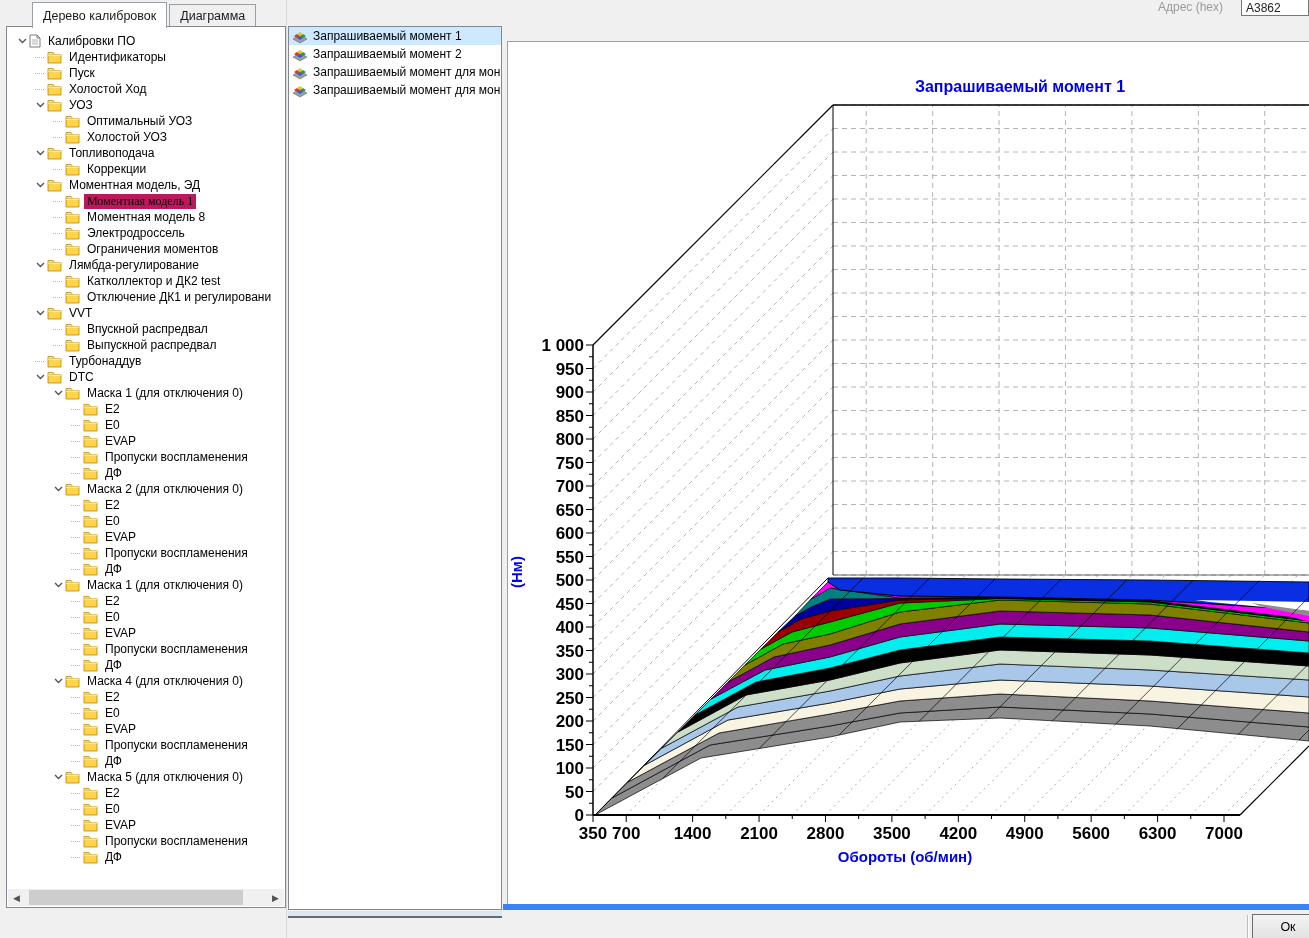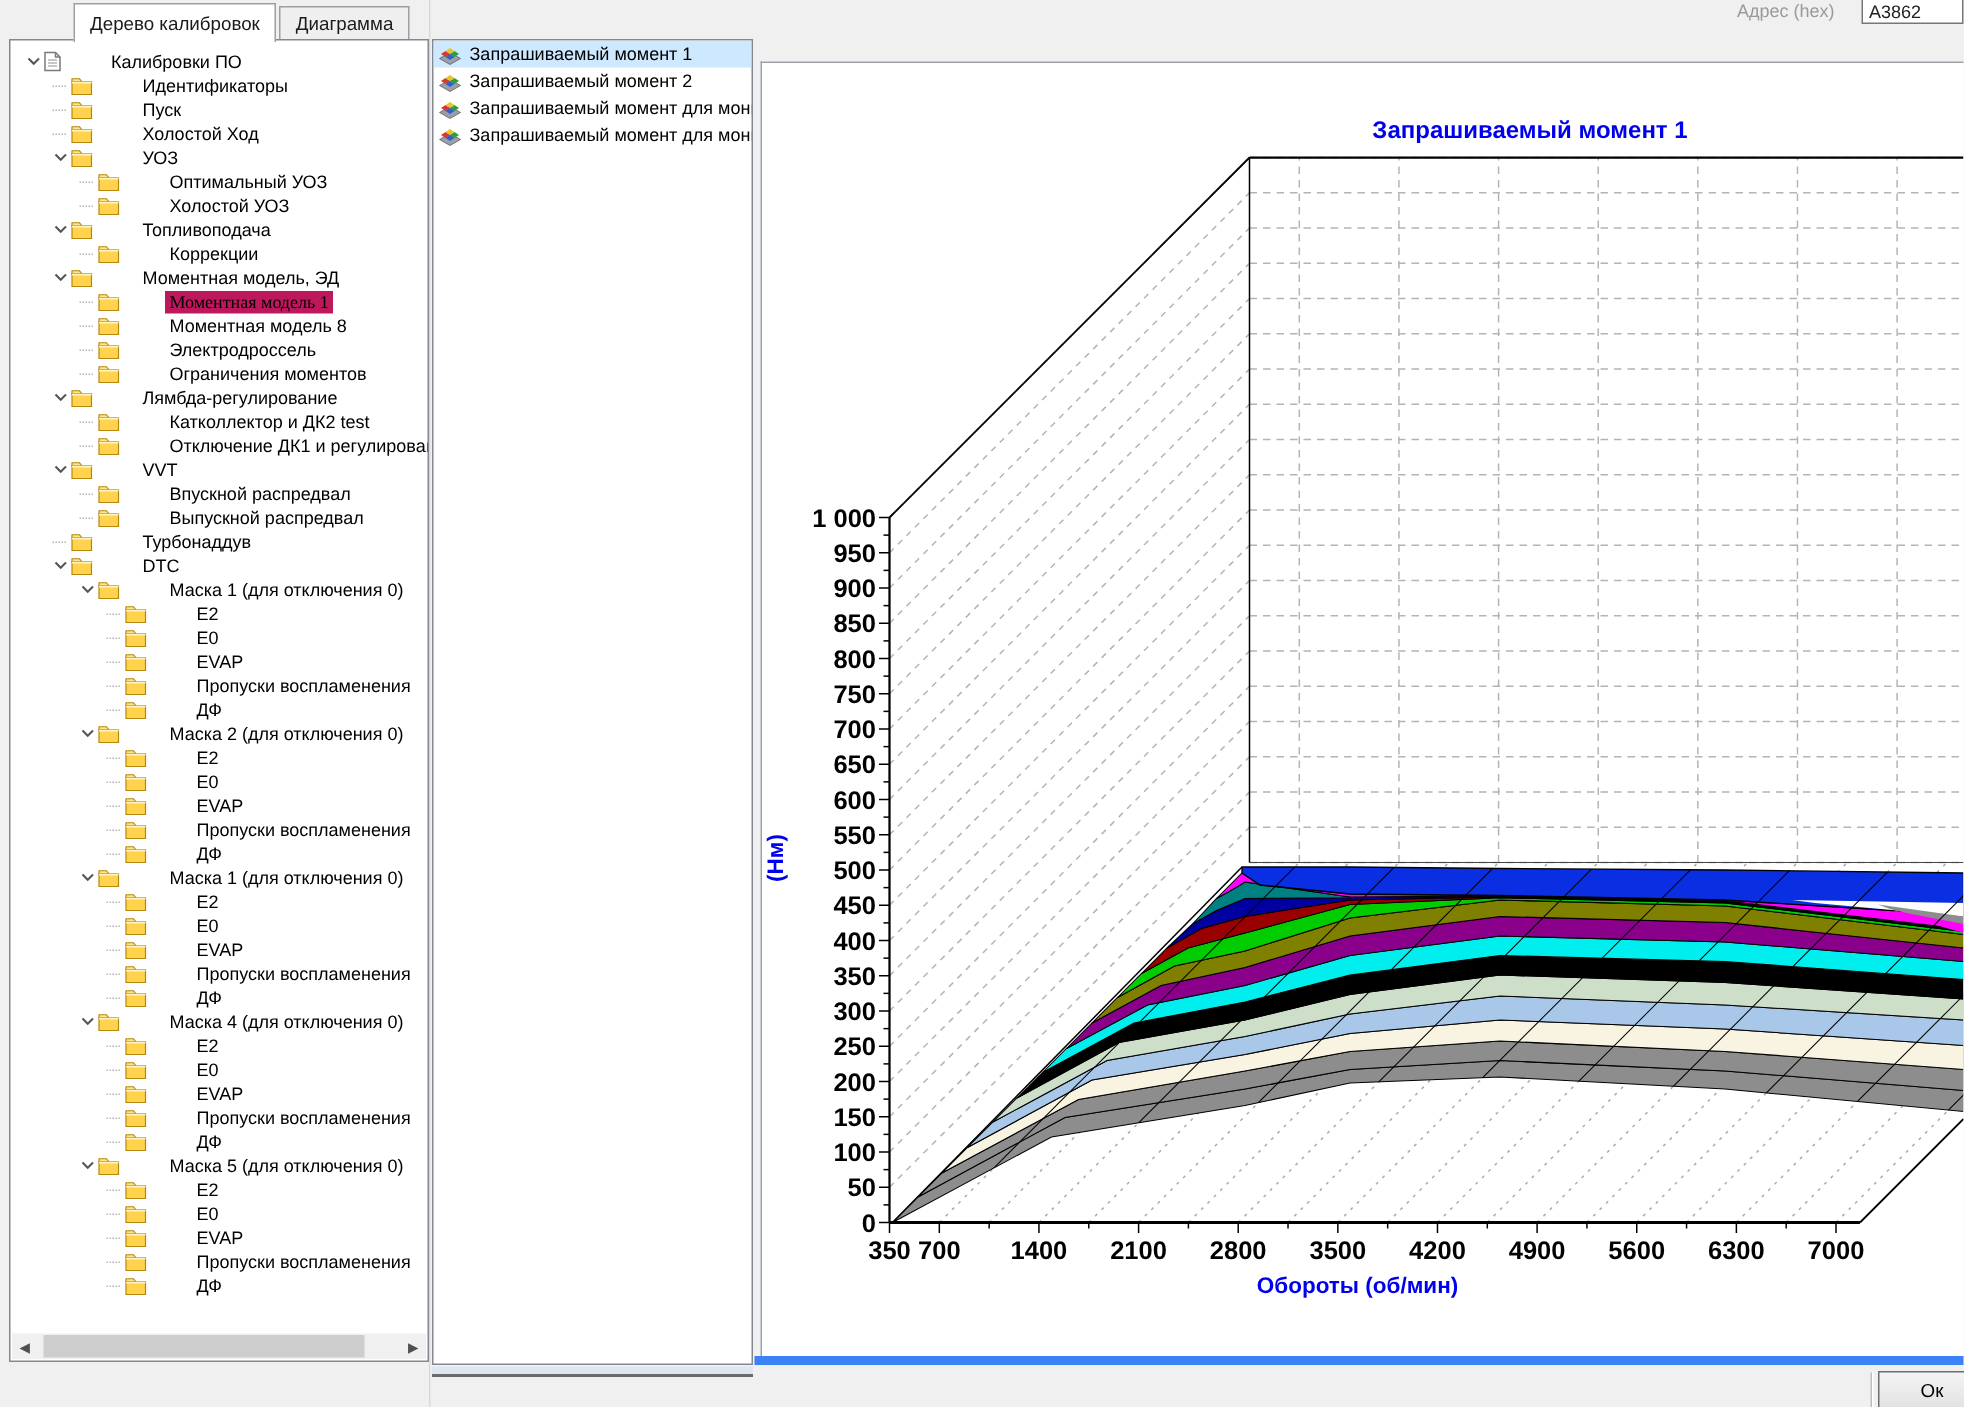--- a/index.html
+++ b/index.html
@@ -14,21 +14,21 @@
     margin-right:2px; white-space:nowrap; }
   .tab.active { background:#fff; padding-top:6px; position:relative; z-index:3; }
 
   
   #treebox { position:absolute; left:6px; top:26px; width:280px; height:882px;
     background:#fff; border:1px solid #828790; overflow:hidden; }
   .tree-row { height:16px; display:flex; align-items:center; font-size:12px;
     color:#000; white-space:nowrap; }
   .tree-row .arrow { width:14px; height:14px; display:inline-flex;
     align-items:center; justify-content:center; flex:none; }
-  .tree-row .lbl { padding:0 3px;margin-left:26px; }
+  .tree-row .lbl { padding:0 3px; }
   .tree-row.sel .lbl { background:#be185d;font-family:Liberation Serif, serif; }
   .guide { flex:none; border-bottom:1px dotted #b5b5b5; width:9px; height:1px;
     margin-right:1px; }
   .icn { flex:none; margin-right:4px; }
 
   
   #midpanel { position:absolute; left:288px; top:26px; width:214px; height:884px;
     background:#fff; border:1px solid #828790; overflow:hidden; }
   .mid-head { font-size:12.5px; color:#000; padding:6px 2px 5px 8px;
     border-bottom:1px solid #ededed; }
@@ -60,21 +60,21 @@
   #hscroll { position:absolute; left:1px; bottom:1px; width:276px; height:17px;
     background:#f0f0f0; display:flex; align-items:center; }
   #hscroll .sarrow { width:17px; height:17px; font-size:9px; color:#505050;
     display:flex; align-items:center; justify-content:center; }
   #hthumb { height:15px; background:#cdcdcd; width:214px; margin-left:4px; }
 </style>
 </head>
 <body>
 
 <div class="abs" style="left:0;top:0;width:287px;height:938px;border-right:1px solid #d9d9d9;">
-  <div class="tabbar" style="left:21px;top:2px;padding-left:28px;">
+  <div class="tabbar" style="left:4px;top:2px;padding-left:28px;">
     <div class="tab active">Дерево калибровок</div>
     <div class="tab">Диаграмма</div>
   </div>
   <div id="treebox">
     <div id="treerows" style="padding-top:6px;">
         <div class="tree-row">
           <span style="width:8px;flex:none;"></span>
           <span class="arrow">
             <svg width="9" height="6" viewBox="0 0 9 6">
               <polyline points="1,1 4.5,4.5 8,1" fill="none" stroke="#565656" stroke-width="1.4"></polyline>

